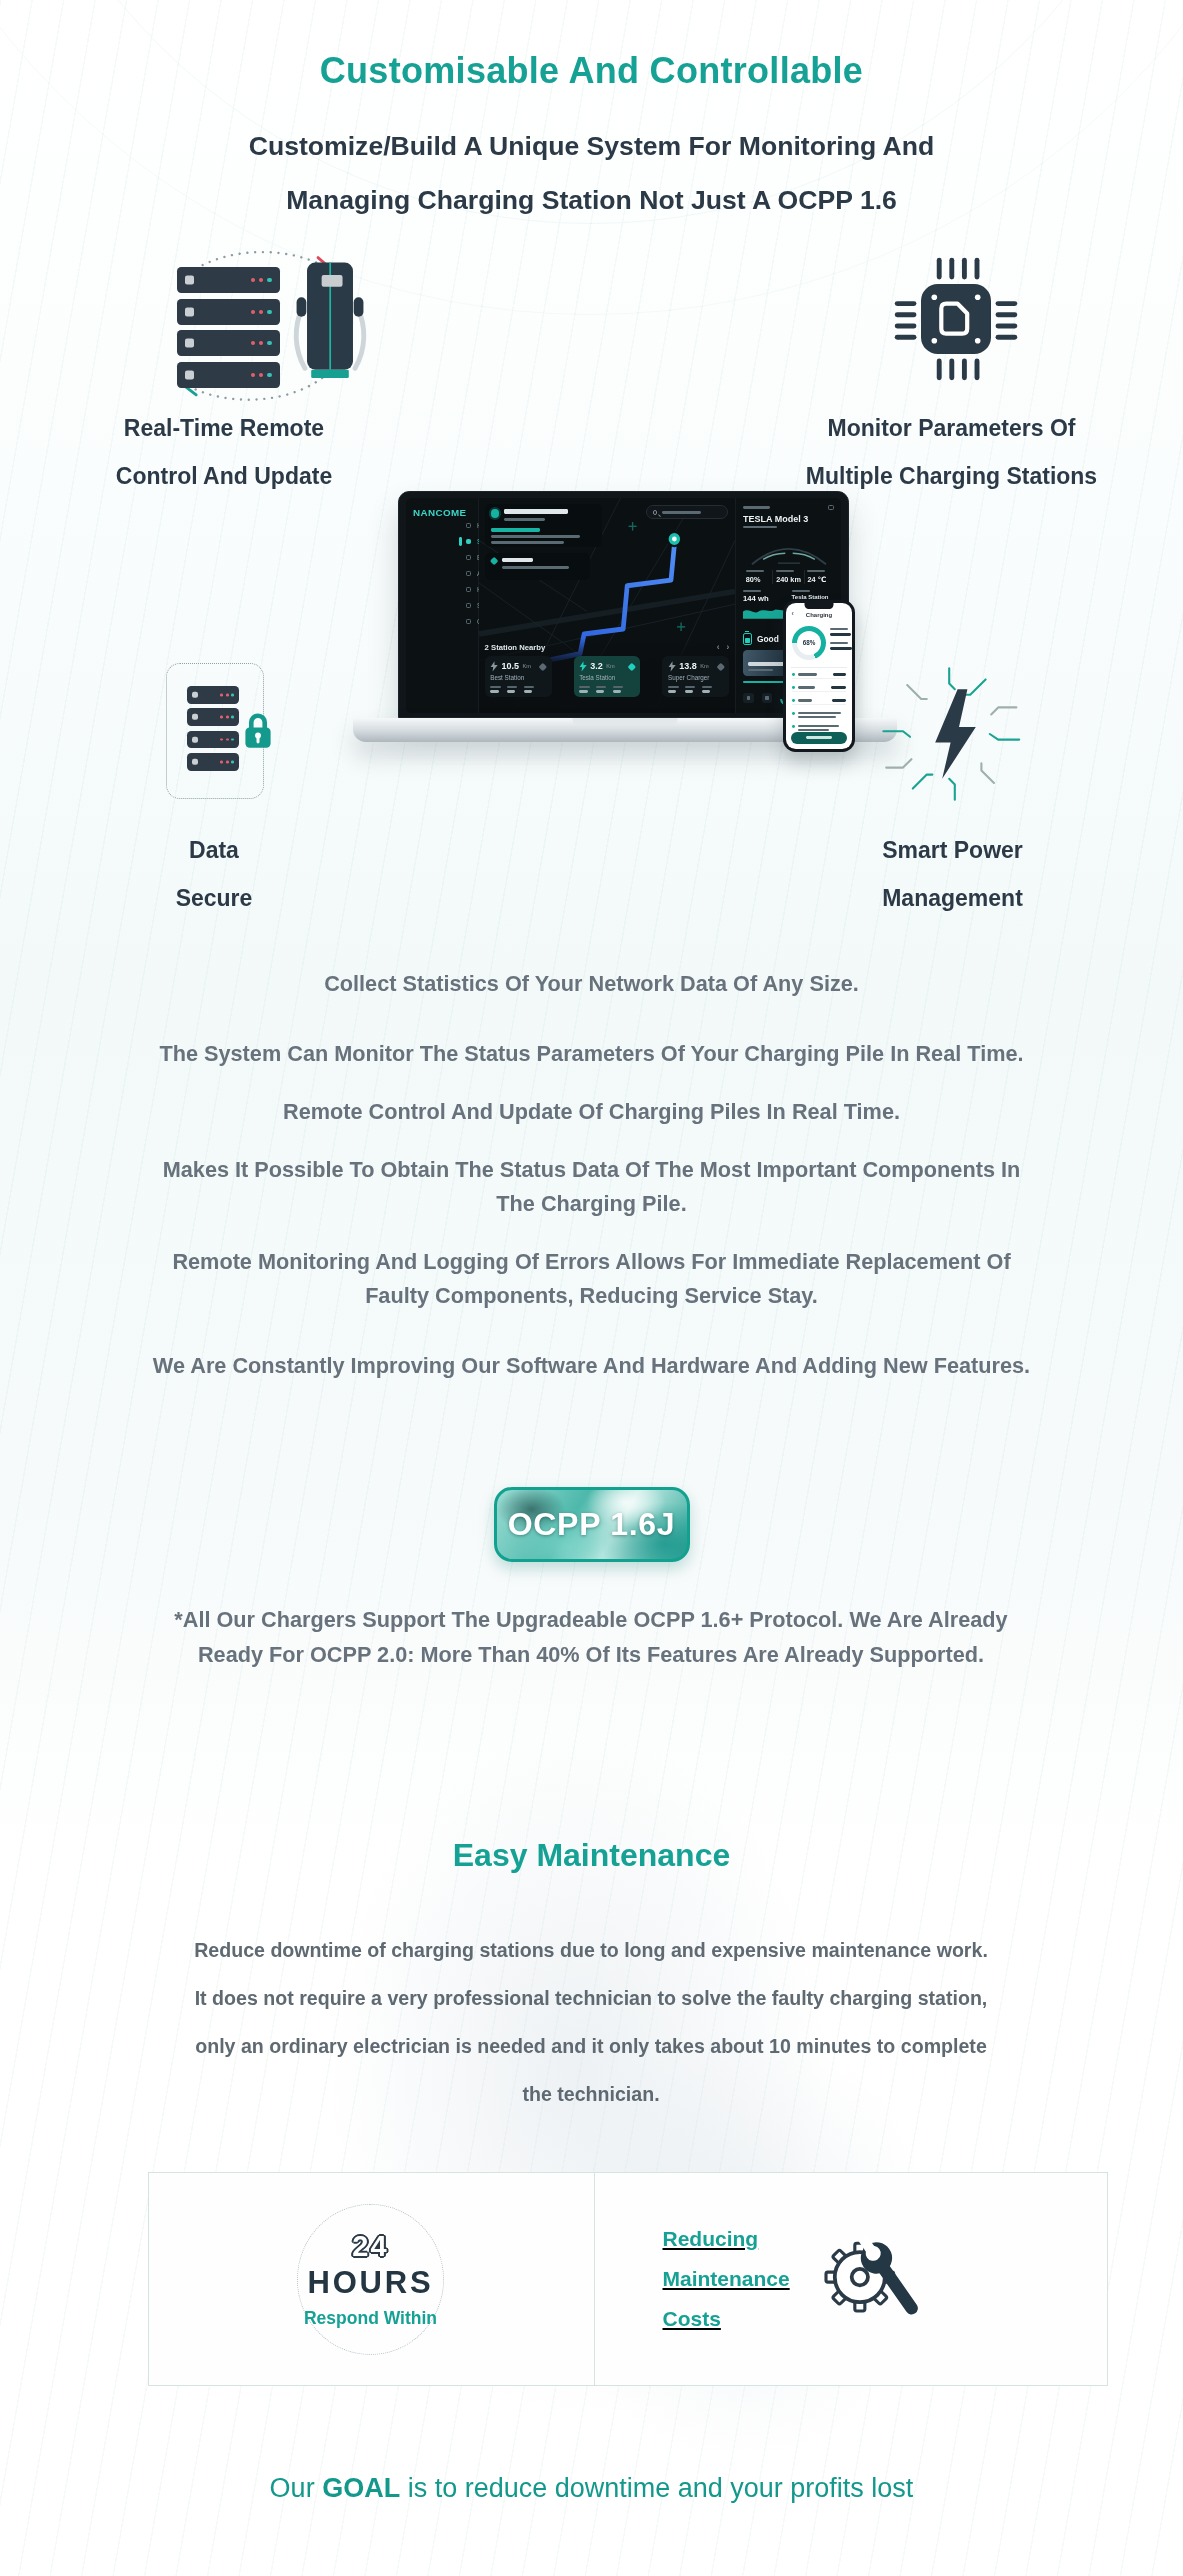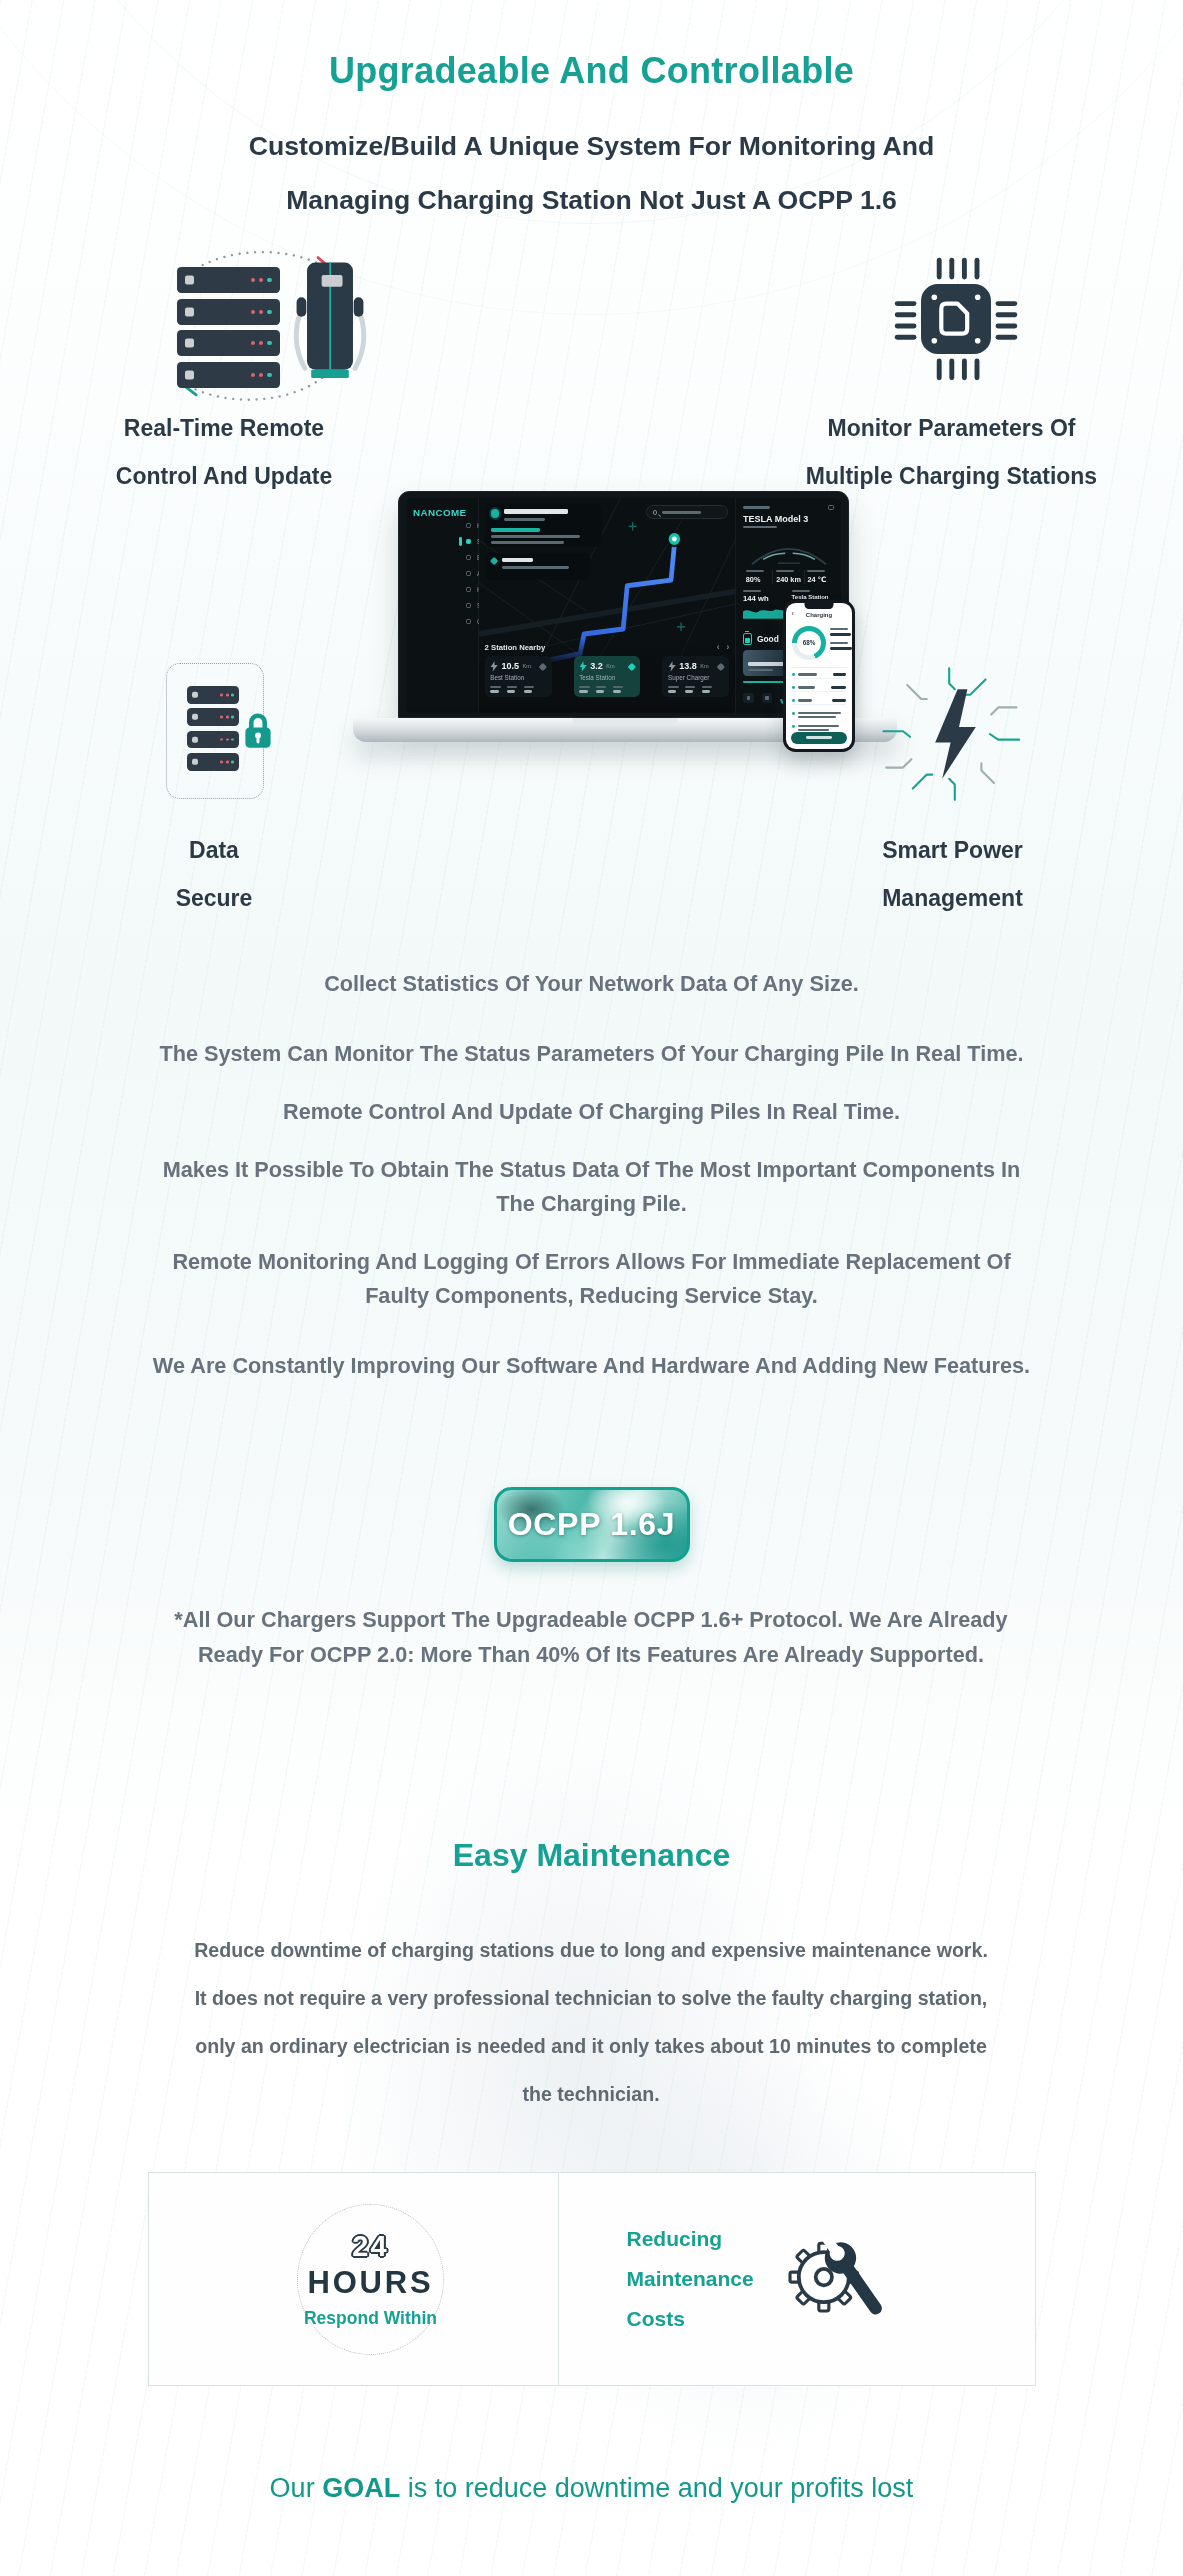--- a/index.html
+++ b/index.html
@@ -198,22 +198,22 @@
     font-size:21.7px; font-weight:700; color:#68727C; line-height:35px; }
   .ocpp-note span { display:block; }
 
   
   .em-title { position:absolute; top:1837px; left:0; width:100%; text-align:center;
     font-size:32px; font-weight:700; color:#16A195; }
   .em-body { position:absolute; left:81px; top:1926px; width:1020px; text-align:center;
     font-size:19.6px; font-weight:700; color:#5E6972; line-height:48px; }
   .em-body span { display:block; }
 
-  .cards { position:absolute; left:148px; top:2172px; width:888px; height:214px;
-    display:flex; background:#fefefe; border:0.7px solid #d6e4e1; }
+  .cards { position:absolute; left:148px; top:2172px; width:960px; height:214px;
+    display:flex; background:#fefefe; border:0.7px solid #d6e4e1;text-decoration:underline; }
   .card { position:relative; flex:1; }
   .card.left { border-right:0.7px solid #d6e4e1; }
   .resp-circle { position:absolute; left:148px; top:31px; width:147px; height:151px;
     border:1.4px dotted #b5c1c6; border-radius:50%;
     display:flex; flex-direction:column; align-items:center; justify-content:center; gap:2.8px; }
   .resp-num { font-size:29px; font-weight:800; letter-spacing:2.1px; color:#fff;
     text-shadow:-2.1px 0 0 #2B3A47,2.1px 0 0 #2B3A47,0 -2.1px 0 #2B3A47,0 2.1px 0 #2B3A47,
       -1.4px -1.4px 0 #2B3A47,1.4px 1.4px 0 #2B3A47,-1.4px 1.4px 0 #2B3A47,1.4px -1.4px 0 #2B3A47; }
   .resp-word { font-size:31px; font-weight:800; letter-spacing:2.8px; color:#243642; }
   .resp-cap { font-size:17.5px; font-weight:700; color:#16A195; margin-top:4.2px; }
@@ -228,21 +228,21 @@
 </head>
 <body>
 
 <div class="page">
   <div class="hatch"></div>
   <div class="arc arc1"></div>
   <div class="arc arc2"></div>
   <div class="wm wm1"></div>
   <div class="wm wm2"></div>
 
-  <h1 class="title">Upgradeable And Controllable</h1>
+  <h1 class="title">Customisable And Controllable</h1>
   <div class="subtitle">
     <div>Customize/Build A Unique System For Monitoring And</div>
     <div>Managing Charging Station Not Just A OCPP 1.6</div>
   </div>
 
   <div class="f-remote">
     <svg class="sync-arcs" width="224" height="175" viewBox="0 0 320 250">
       <path d="M66 50 C 120 12, 205 12, 258 40" fill="none" stroke="#8e9ba0" stroke-width="3.4" stroke-linecap="round" stroke-dasharray="0.1 11"></path>
       <path d="M250 28 L264 40 L248 48" fill="none" stroke="#e0485a" stroke-width="4" stroke-linecap="round" stroke-linejoin="round"></path>
       <path d="M256 200 C 204 238, 120 240, 66 212" fill="none" stroke="#8e9ba0" stroke-width="3.4" stroke-linecap="round" stroke-dasharray="0.1 11"></path>

